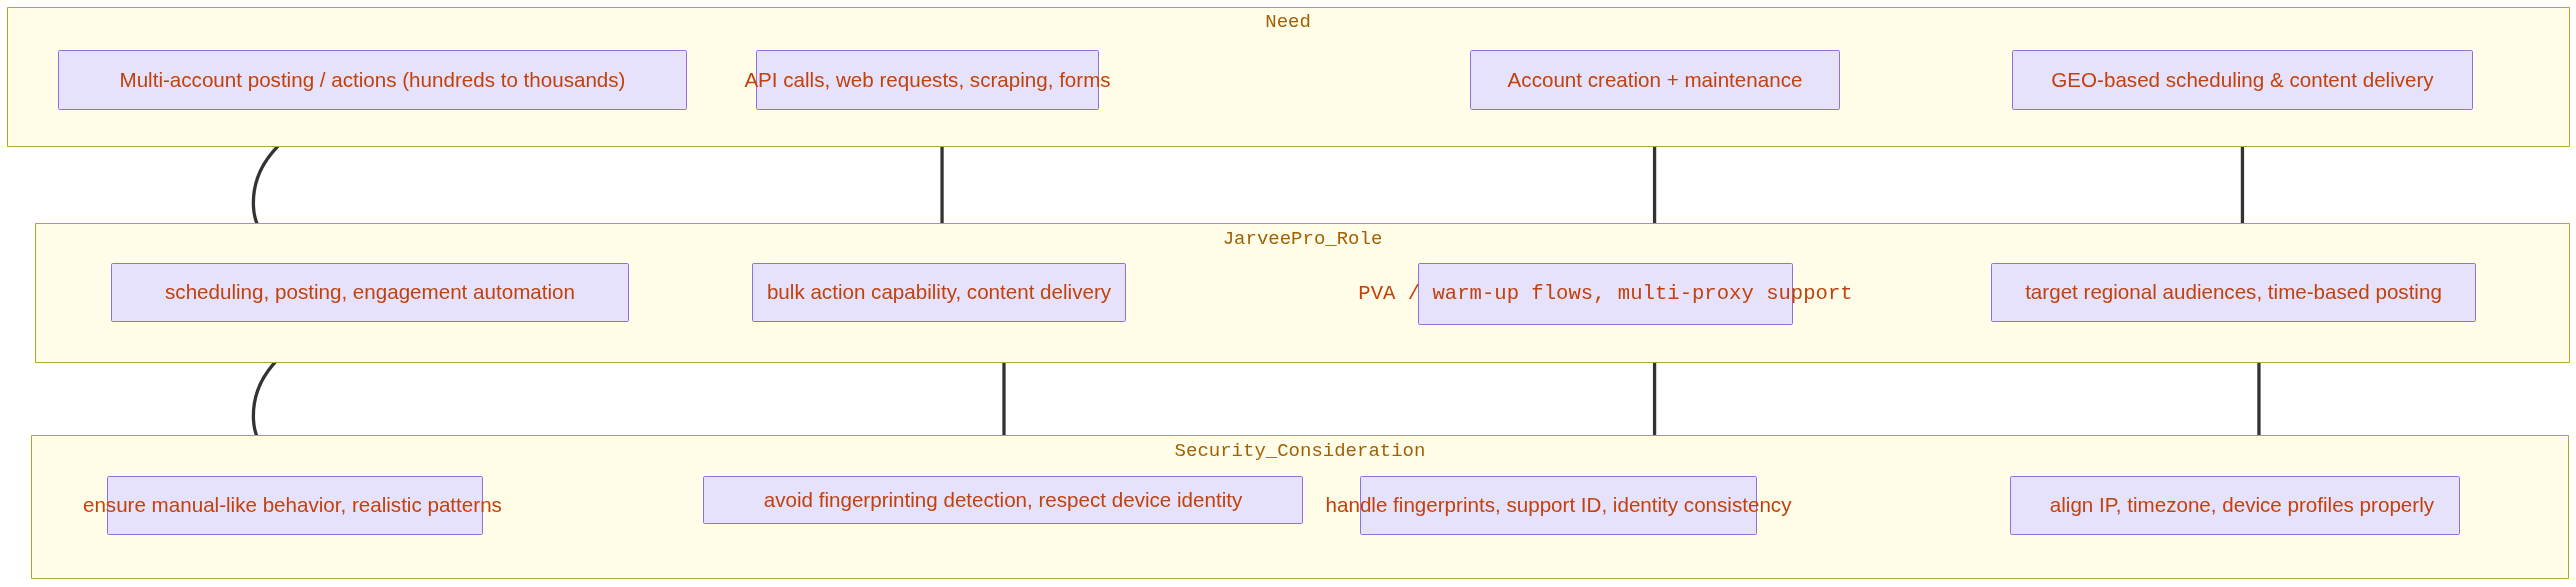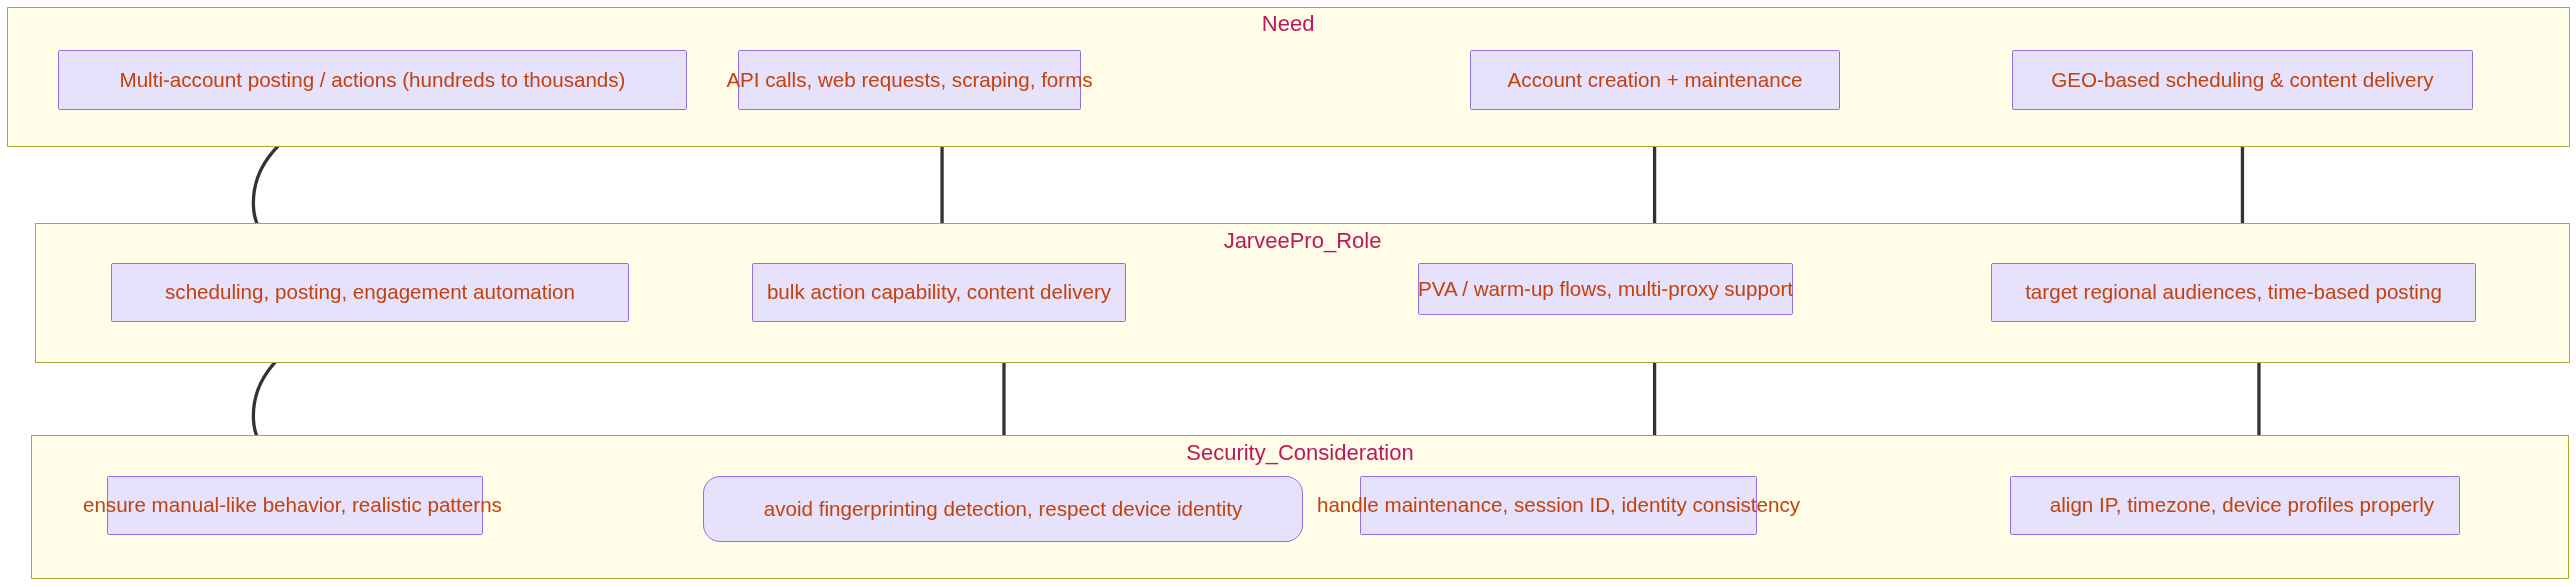--- a/index.html
+++ b/index.html
@@ -25,23 +25,23 @@
     border: 1.7px solid #aaaa33;
     box-sizing: border-box;
     border-radius: 0.8px;
   }
   .subgraph-label {
     position: absolute;
     top: 5.8px;
     left: 0;
     width: 100%;
     text-align: center;
-    font-size: 22px;
-    color: #be185d;
-    font-family: Liberation Sans, sans-serif;
+    font-size: 19px;
+    color: #a16207;
+    font-family: Liberation Mono, monospace;
     line-height: 1;
     white-space: nowrap;
   }
   .node {
     position: absolute;
     background: #e7e2fb;
     border: 1.7px solid #9370db;
     box-sizing: border-box;
     border-radius: 1.7px;
     display: flex;
@@ -126,28 +126,28 @@
 
   <div class="subgraph" style="left:35px; top:223px; width:2535px; height:140px;">
     <div class="subgraph-label">JarveePro_Role</div>
   </div>
 
   <div class="subgraph" style="left:31px; top:435px; width:2538px; height:144px;padding-left:45px;">
     <div class="subgraph-label">Security_Consideration</div>
   </div>
 
   <div class="node" style="left:58px; top:50px; width:629px; height:60px;">Multi-account posting / actions (hundreds to thousands)</div>
-  <div class="node" style="left:738px; top:50px; width:343px; height:60px;">API calls, web requests, scraping, forms</div>
+  <div class="node" style="left:756px; top:50px; width:343px; height:60px;">API calls, web requests, scraping, forms</div>
   <div class="node" style="left:1470px; top:50px; width:370px; height:60px;">Account creation + maintenance</div>
   <div class="node" style="left:2012px; top:50px; width:461px; height:60px;">GEO-based scheduling &amp; content delivery</div>
 
   <div class="node" style="left:111px; top:263px; width:518px; height:59px;">scheduling, posting, engagement automation</div>
   <div class="node" style="left:752px; top:263px; width:374px; height:59px;">bulk action capability, content delivery</div>
-  <div class="node" style="left:1418px; top:263px; width:375px; height:52px;">PVA / warm-up flows, multi-proxy support</div>
+  <div class="node" style="left:1418px; top:263px; width:375px; height:62px;font-family:Liberation Mono, monospace;">PVA / warm-up flows, multi-proxy support</div>
   <div class="node" style="left:1991px; top:263px; width:485px; height:59px;">target regional audiences, time-based posting</div>
 
   <div class="node" style="left:107px; top:476px; width:376px; height:59px;padding-left:8px;">ensure manual-like behavior, realistic patterns</div>
-  <div class="node" style="left:703px; top:476px; width:600px; height:66px;border-radius:17px;">avoid fingerprinting detection, respect device identity</div>
-  <div class="node" style="left:1360px; top:476px; width:397px; height:59px;">handle maintenance, session ID, identity consistency</div>
+  <div class="node" style="left:703px; top:476px; width:600px; height:48px;">avoid fingerprinting detection, respect device identity</div>
+  <div class="node" style="left:1360px; top:476px; width:397px; height:59px;">handle fingerprints, support ID, identity consistency</div>
   <div class="node" style="left:2010px; top:476px; width:450px; height:59px;padding-left:27px;">align IP, timezone, device profiles properly</div>
 
 </div>
 
 
 </body></html>

